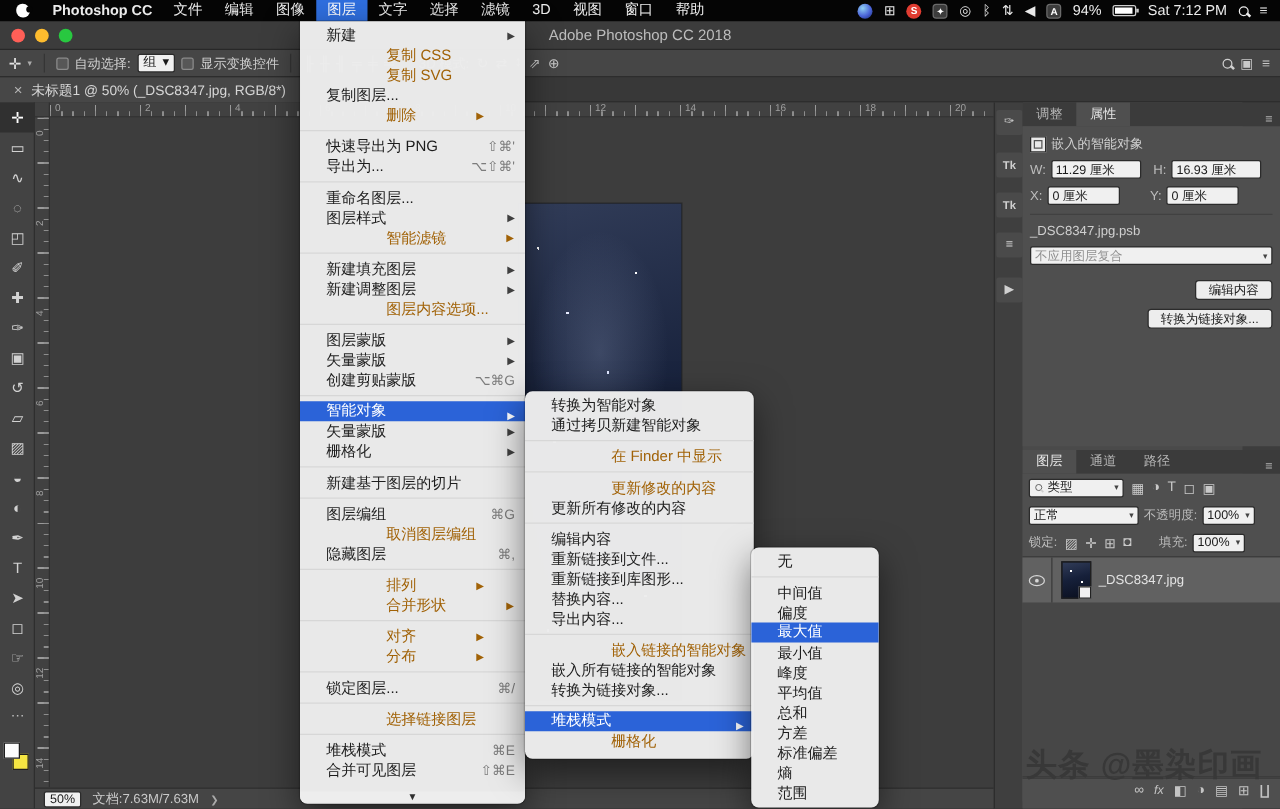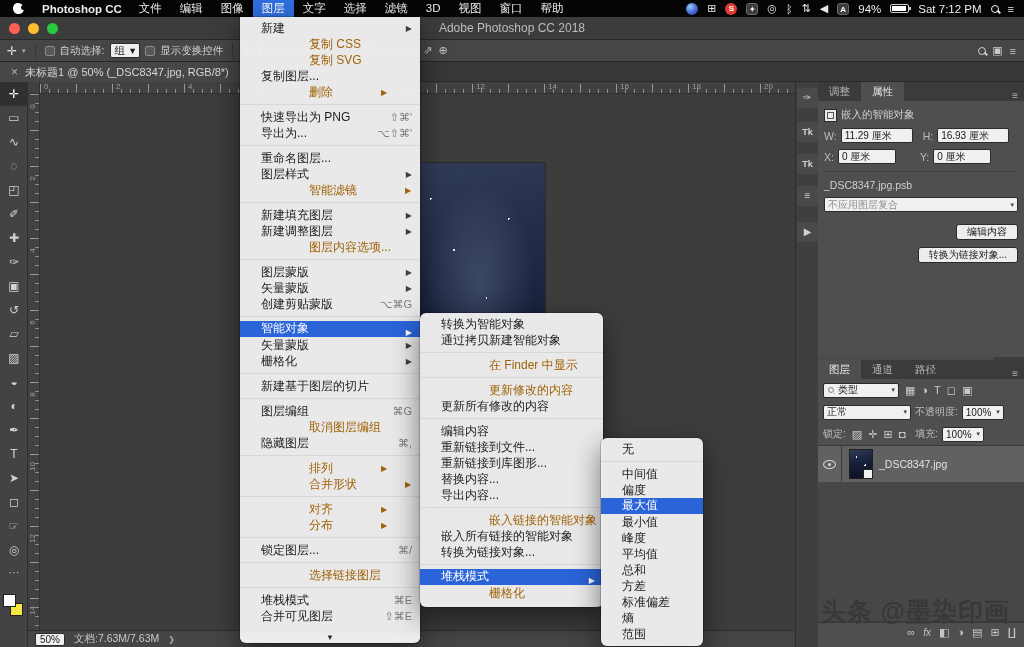--- a/index.html
+++ b/index.html
@@ -422,21 +422,21 @@
         </span>
       </div>
       <div class="lrow">
         <span class="plabel" style="font-size:10px">锁定:</span>
         <span style="display:flex;gap:2px">
             <span class="licon">▨</span>
             <span class="licon">✛</span>
             <span class="licon">⊞</span>
             <span class="licon">◘</span>
           </span>
-        <span class="plabel" style="font-size:10px;margin-left:4px">填充:</span>
+        <span class="plabel" style="font-size:10px;margin-left:16px">填充:</span>
         <span class="field" style="width:42px">
           <span>100%</span>
           <span class="dd-caret">▾</span>
         </span>
       </div>
       <div class="layer-list">
         <div class="layer-row">
           <span class="eye-cell">
               <span class="eye"></span>
             </span>

